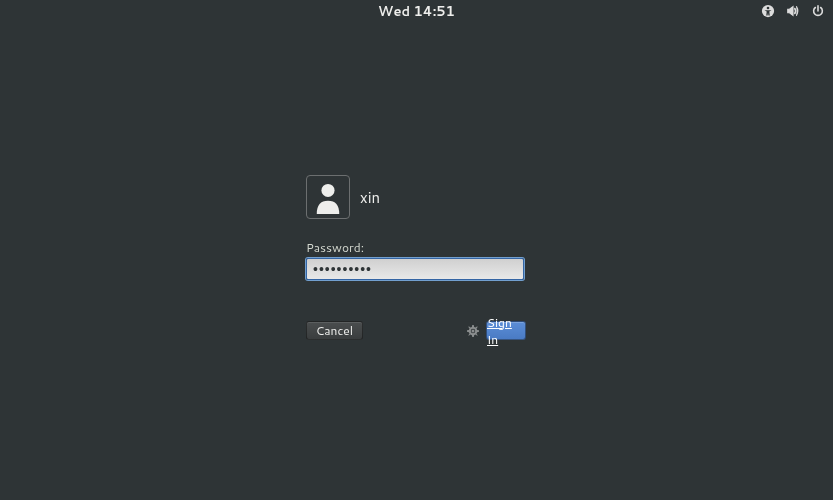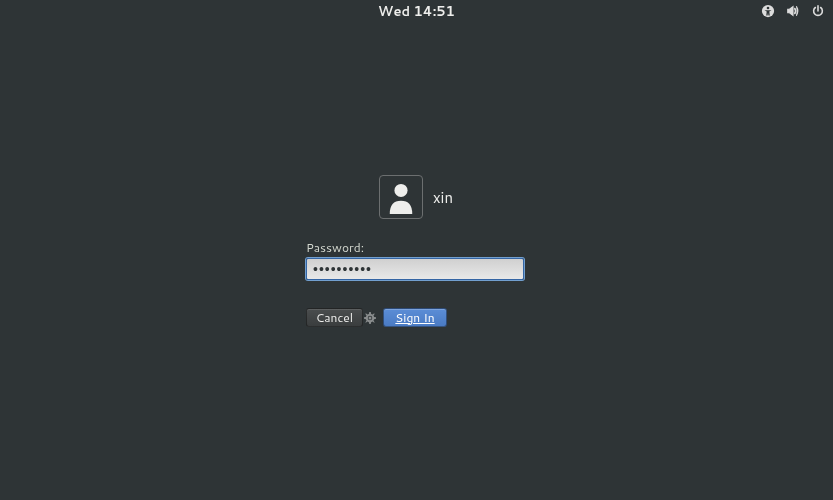--- a/index.html
+++ b/index.html
@@ -58,21 +58,20 @@
       position: absolute;
       left: 306px;
       top: 175px;
       width: 220px;
     }
     .user-row {
       display: flex;
       align-items: center;
       gap: 10px;
       margin-bottom: 20px;
-      justify-content: center;
     }
     .avatar-box {
       width: 44px;
       height: 44px;
       border: 1px solid #6c6f70;
       border-radius: 4px;
       background: #2e3436;
       display: flex;
       align-items: center;
       justify-content: center;
@@ -101,24 +100,25 @@
       border-radius: 2px;
       padding: 0 6px;
       font-size: 14px;
       color: #2e3436;
       letter-spacing: 1px;
       outline: none;
     }
     .button-row {
       position: absolute;
       left: 306px;
-      top: 308px;
+      top: 321px;
       width: 220px;
       display: flex;
       align-items: center;
+      justify-content: space-between;
     }
     .btn {
       height: 19px;
       border-radius: 3px;
       font-size: 12px;
       font-weight: 500;
       cursor: pointer;
       display: flex;
       align-items: center;
       justify-content: center;
@@ -142,21 +142,21 @@
       align-items: center;
       justify-content: center;
       cursor: pointer;
     }
     .session-gear svg {
       width: 12px;
       height: 12px;
       fill: #8a8d8e;
     }
     .btn-signin {
-      width: 64px;
+      width: 40px;
       background: linear-gradient(to bottom, #5b8dd6, #4a7bc4);
       color: #ffffff;
       box-shadow: inset 0 1px 0 rgba(255,255,255,0.2);
       text-decoration: underline;
     }
   </style>
 </head>
 <body>
 
 <div class="topbar">

